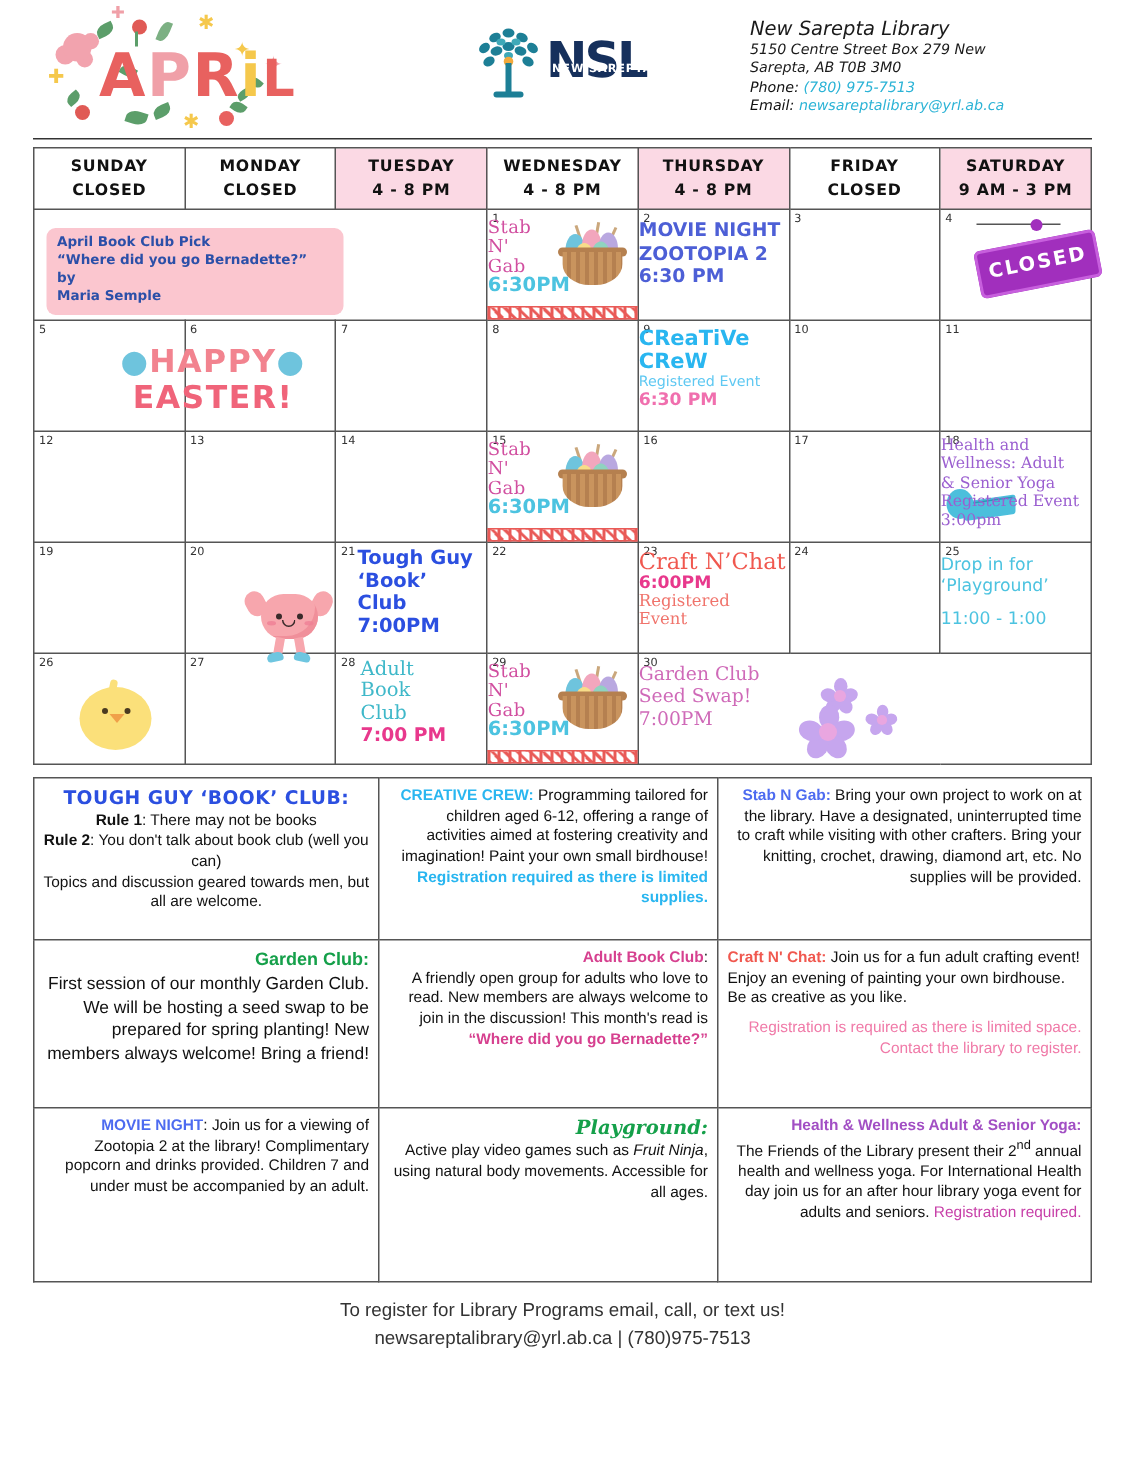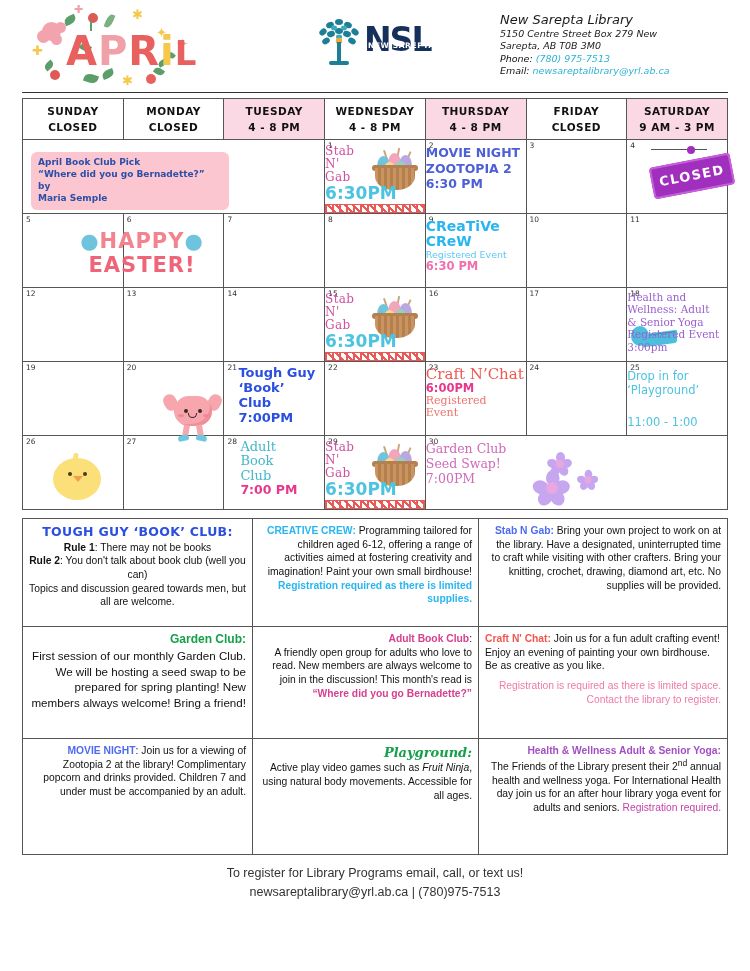--- a/index.html
+++ b/index.html
@@ -80,21 +80,21 @@
   .daycell { height: 74px; position: relative; }
   .dnum {
     position:absolute; left:3px; top:1px;
     font-family:"DejaVu Sans", sans-serif; font-size:7.5px; color:#333;
   }
   .ev { text-align:left; padding-top:5px; position:relative; z-index:2; }
   .ev-line { line-height: 1.08; }
 
   
   .t-stab { font-family:"DejaVu Serif", serif; font-size:12px; color:#d14fa0; letter-spacing:0.3px; }
-  .t-stab-time { font-family:"DejaVu Sans", sans-serif; font-size:17px; font-weight:bold; color:#4cc3e0; }
+  .t-stab-time { font-family:"DejaVu Sans", sans-serif; font-size:13px; font-weight:bold; color:#4cc3e0; }
   .t-movie { font-family:"DejaVu Sans", sans-serif; font-weight:bold; font-size:12.5px; color:#4d5fd6; line-height:1.25; }
   .t-cc { font-family:"DejaVu Sans", sans-serif; font-weight:bold; font-size:14px; color:#29b6f0; line-height:1.1; }
   .t-cc-sub { font-family:"DejaVu Sans", sans-serif; font-size:9.5px; color:#5ec8f2; }
   .t-cc-time { font-family:"DejaVu Sans", sans-serif; font-weight:bold; font-size:11.5px; color:#f06fae; }
   .t-yoga { font-family:"DejaVu Serif", serif; font-size:10.5px; color:#9b5fd0; line-height:1.18; }
   .t-tough { font-family:"DejaVu Sans", sans-serif; font-weight:bold; font-size:13px; color:#2b4fe0; line-height:1.16; }
   .t-craft { font-family:"DejaVu Serif", serif; font-size:15px; color:#f0584f; }
   .t-craft-time { font-family:"DejaVu Sans", sans-serif; font-weight:bold; font-size:11.5px; color:#e8388c; }
   .t-craft-sub { font-family:"DejaVu Serif", serif; font-size:11px; color:#f0736b; line-height:1.15; }
   .t-drop { font-family:"DejaVu Sans", sans-serif; font-size:11.5px; color:#4cc3e0; line-height:1.2; }
@@ -504,21 +504,21 @@
         </div>
       </td>
       <td class="daycell">
         <span class="dnum">24</span>
       </td>
       <td class="daycell">
         <span class="dnum">25</span>
         <div class="ev" style="padding-top:8px;">
           <div class="ev-line t-drop">Drop in for</div>
           <div class="ev-line t-drop">‘Playground’</div>
-          <div class="ev-line t-drop" style="margin-top:18px;">11:00 - 1:00</div>
+          <div class="ev-line t-drop" style="margin-top:8px;">11:00 - 1:00</div>
         </div>
       </td>
     </tr>
 
     <tr>
       <td class="daycell">
         <span class="dnum">26</span>
         <div class="chick">
           <div class="chick-tuft"></div>
           <div class="chick-body"></div>

